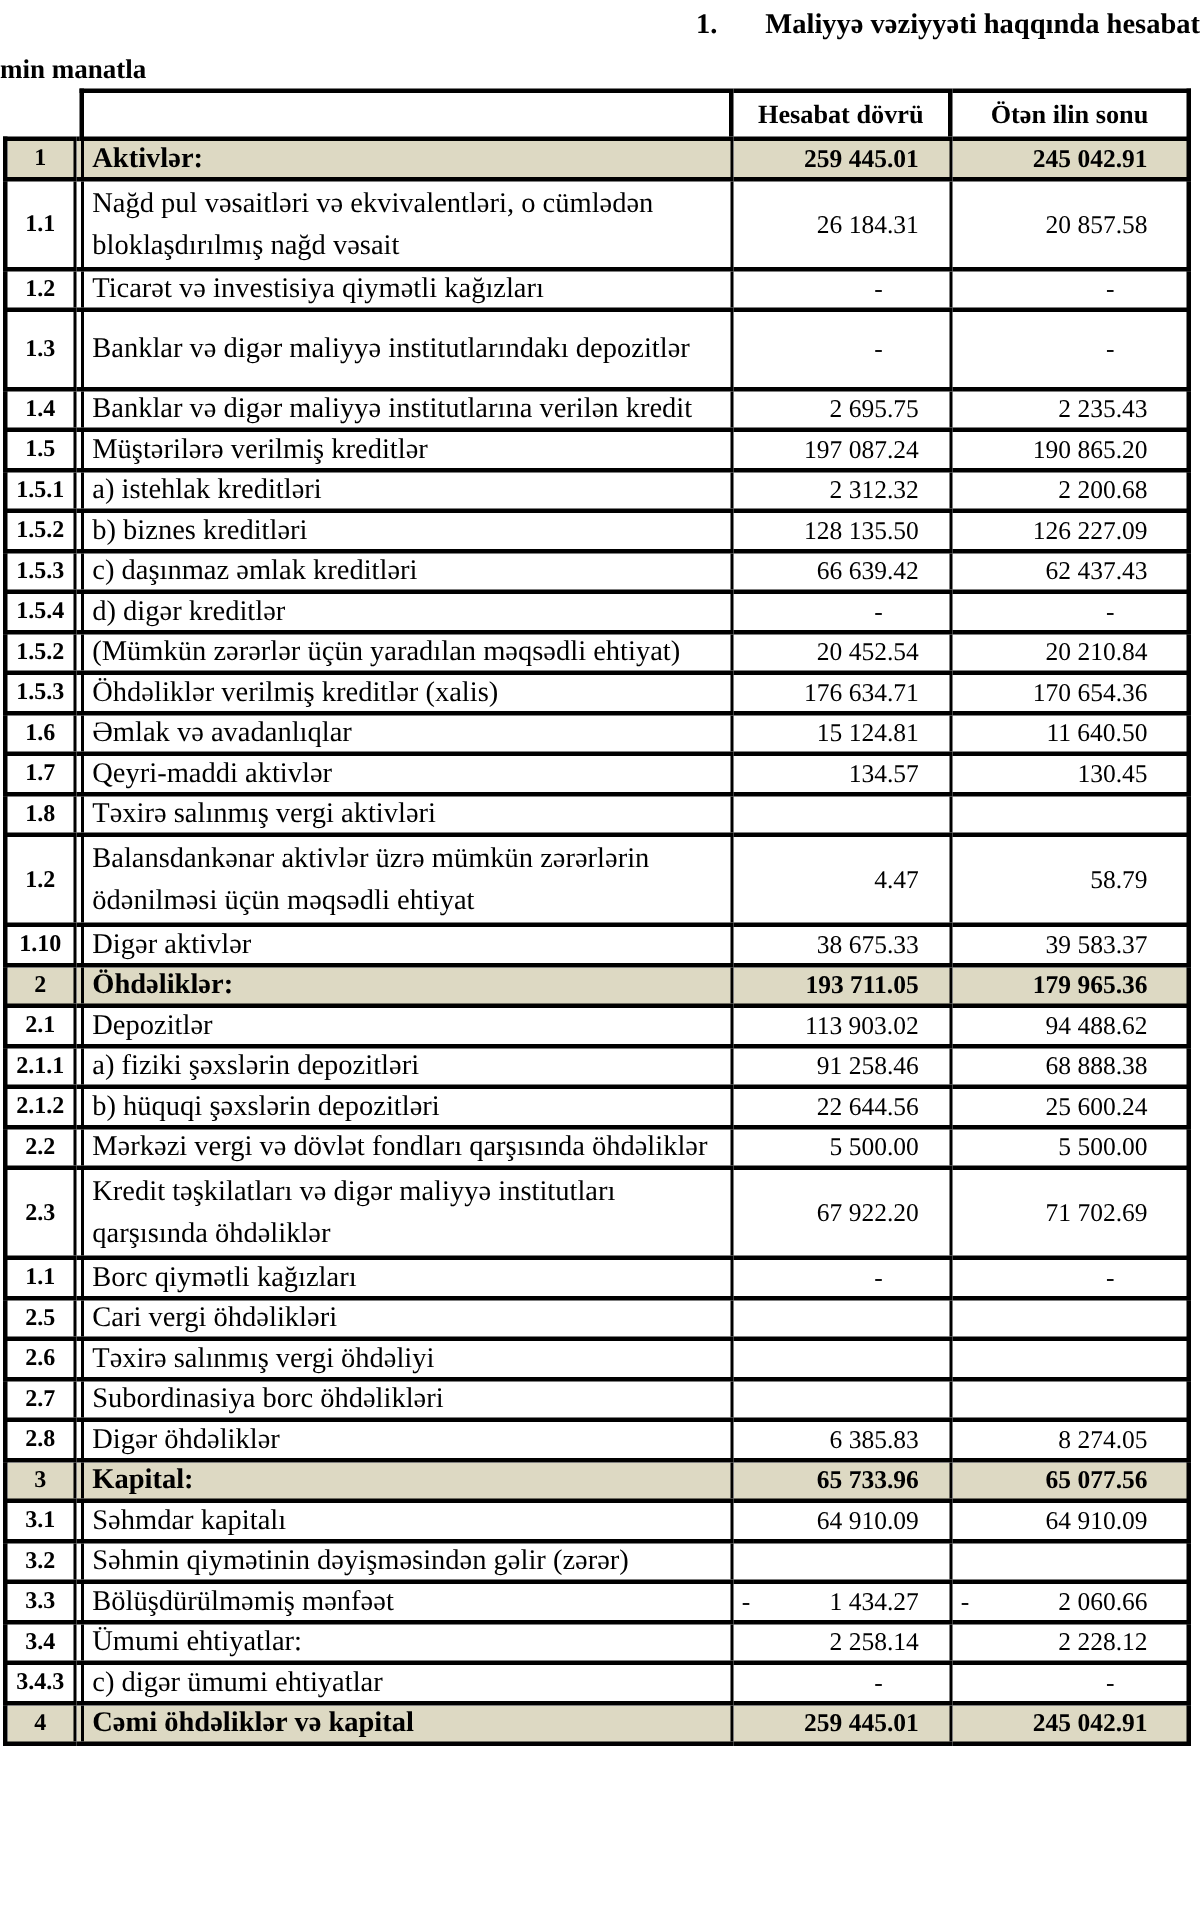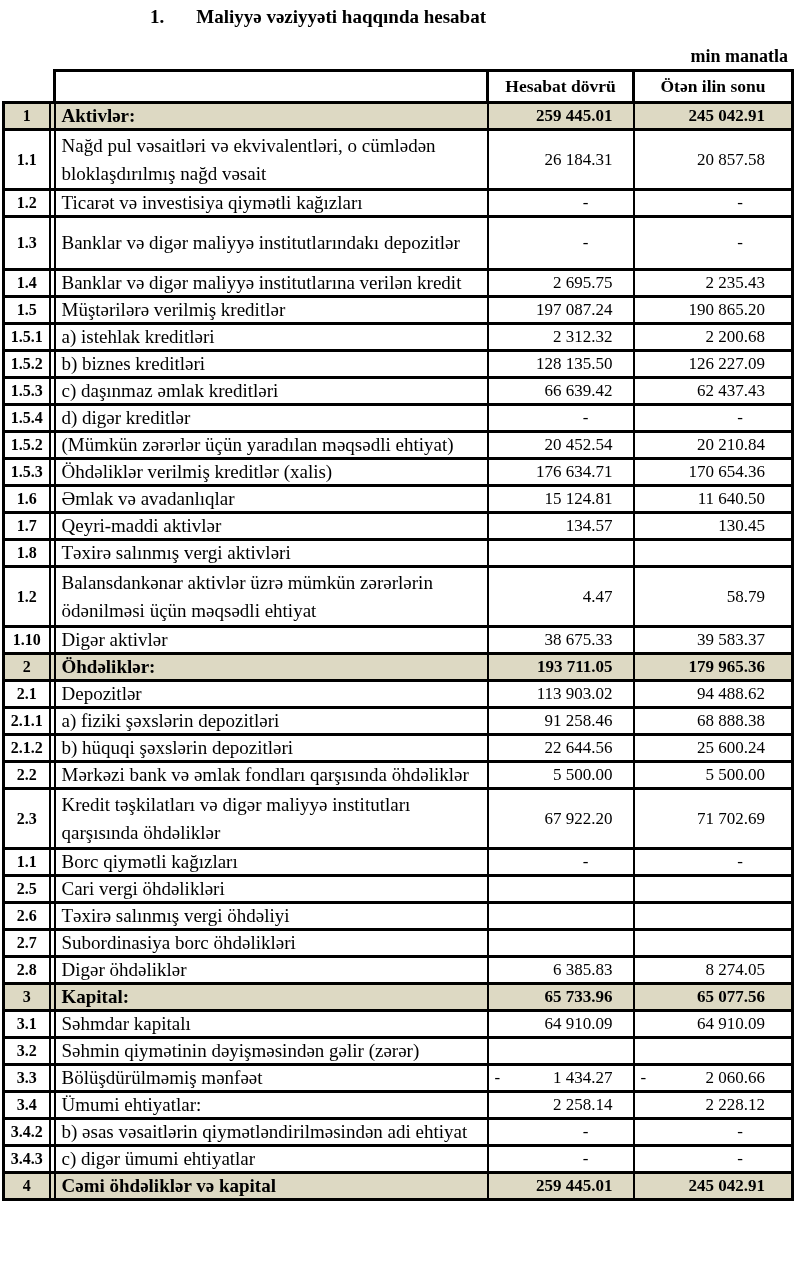--- a/index.html
+++ b/index.html
@@ -2,27 +2,27 @@
 <html><head>
 <meta charset="utf-8">
 <style>
   html,body{margin:0;padding:0;}
   body{
     width:800px;height:1283px;background:#ffffff;color:#000;
     font-family:"Liberation Serif", "DejaVu Serif", serif;
     overflow:hidden;
   }
   .title-row{
-    padding-top:6px;text-align:left;padding-left:150px;
+    padding-top:6px;text-align:right;padding-left:150px;
     font-weight:bold;font-size:19px;white-space:nowrap;
   }
   .title-num{margin-right:32px;}
   .unit-note{
-    text-align:right;padding-right:12px;font-weight:bold;font-size:18px;
-    margin-top:18px;margin-bottom:2px;
+    text-align:left;padding-right:12px;font-weight:bold;font-size:18px;
+    margin-top:8px;margin-bottom:2px;
   }
   table{
     border-collapse:collapse;table-layout:fixed;
     margin-left:2px;width:789px;
   }
   col.c-num{width:46px;}
   col.c-gap{width:5px;}
   col.c-label{width:433px;}
   col.c-v1{width:146px;}
   col.c-v2{width:159px;}
@@ -224,21 +224,21 @@
       <tr style="height: 25px;">
         <td class="num-cell">2.1.2</td>
         <td class="spacer-cell"></td>
         <td class="label-cell">b) hüquqi şəxslərin depozitləri</td>
         <td class="val-cell v1">22 644.56</td>
         <td class="val-cell v2">25 600.24</td>
       </tr>
       <tr style="height: 25px;">
         <td class="num-cell">2.2</td>
         <td class="spacer-cell"></td>
-        <td class="label-cell">Mərkəzi bank və əmlak fondları qarşısında öhdəliklər</td>
+        <td class="label-cell">Mərkəzi vergi və dövlət fondları qarşısında öhdəliklər</td>
         <td class="val-cell v1">5 500.00</td>
         <td class="val-cell v2">5 500.00</td>
       </tr>
       <tr class="wrap" style="height: 53px;">
         <td class="num-cell">2.3</td>
         <td class="spacer-cell"></td>
         <td class="label-cell">Kredit təşkilatları və digər maliyyə institutları qarşısında öhdəliklər</td>
         <td class="val-cell v1">67 922.20</td>
         <td class="val-cell v2">71 702.69</td>
       </tr>
@@ -316,27 +316,20 @@
         </td>
       </tr>
       <tr style="height: 25px;">
         <td class="num-cell">3.4</td>
         <td class="spacer-cell"></td>
         <td class="label-cell">Ümumi ehtiyatlar:</td>
         <td class="val-cell v1">2 258.14</td>
         <td class="val-cell v2">2 228.12</td>
       </tr>
       <tr style="height: 25px;">
-        <td class="num-cell">3.4.2</td>
-        <td class="spacer-cell"></td>
-        <td class="label-cell">b) əsas vəsaitlərin qiymətləndirilməsindən adi ehtiyat</td>
-        <td class="val-cell v1 dash">-</td>
-        <td class="val-cell v2 dash">-</td>
-      </tr>
-      <tr style="height: 25px;">
         <td class="num-cell">3.4.3</td>
         <td class="spacer-cell"></td>
         <td class="label-cell">c) digər ümumi ehtiyatlar</td>
         <td class="val-cell v1 dash">-</td>
         <td class="val-cell v2 dash">-</td>
       </tr>
       <tr class="section" style="height: 24px;">
         <td class="num-cell">4</td>
         <td class="spacer-cell"></td>
         <td class="label-cell">Cəmi öhdəliklər və kapital</td>

